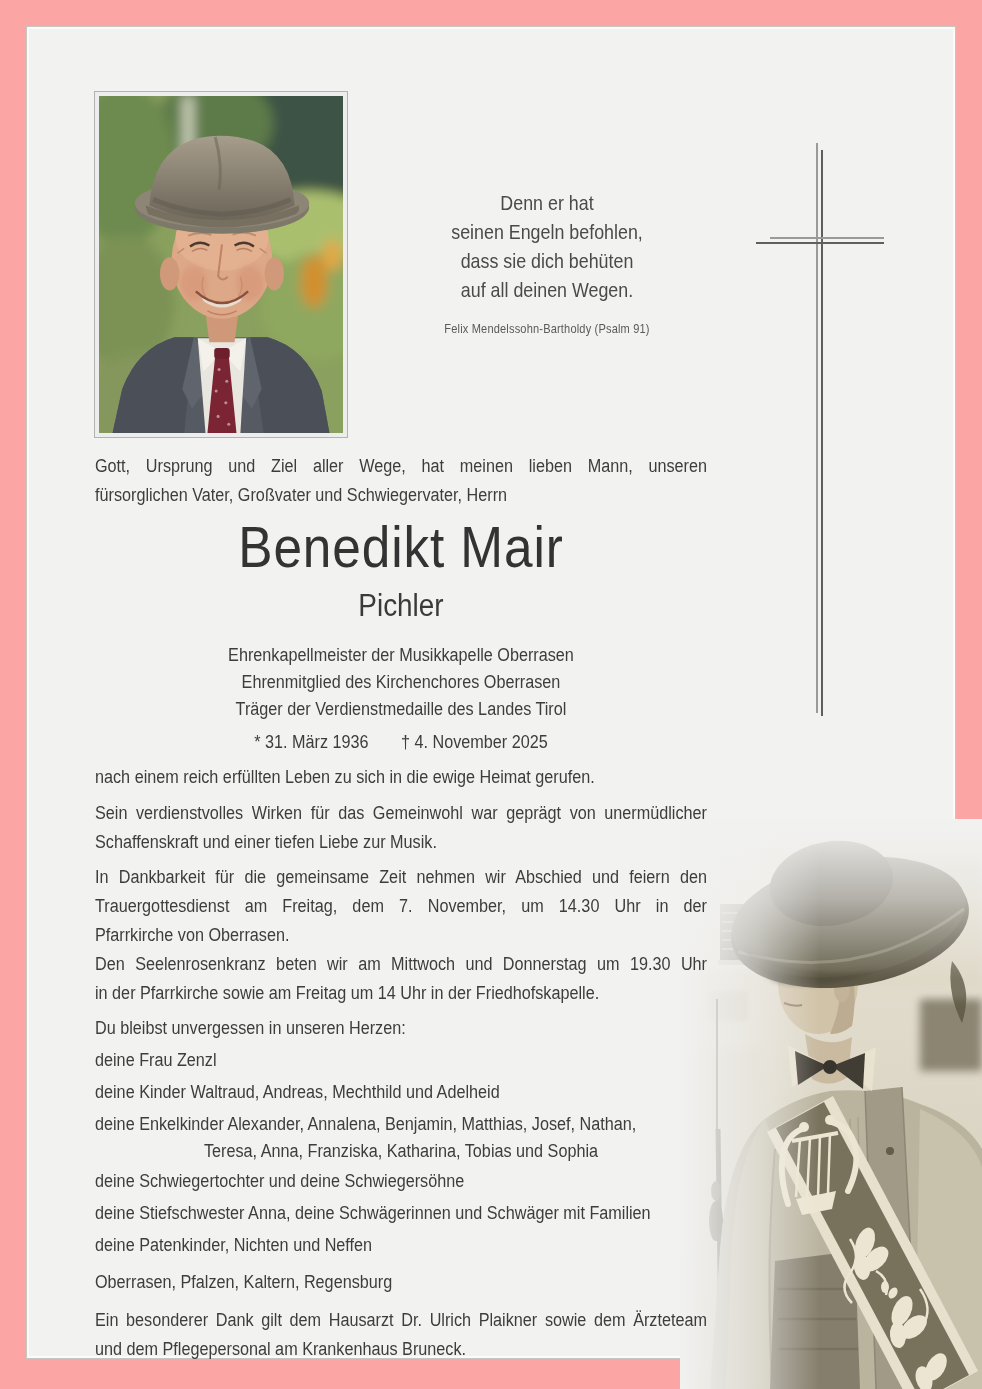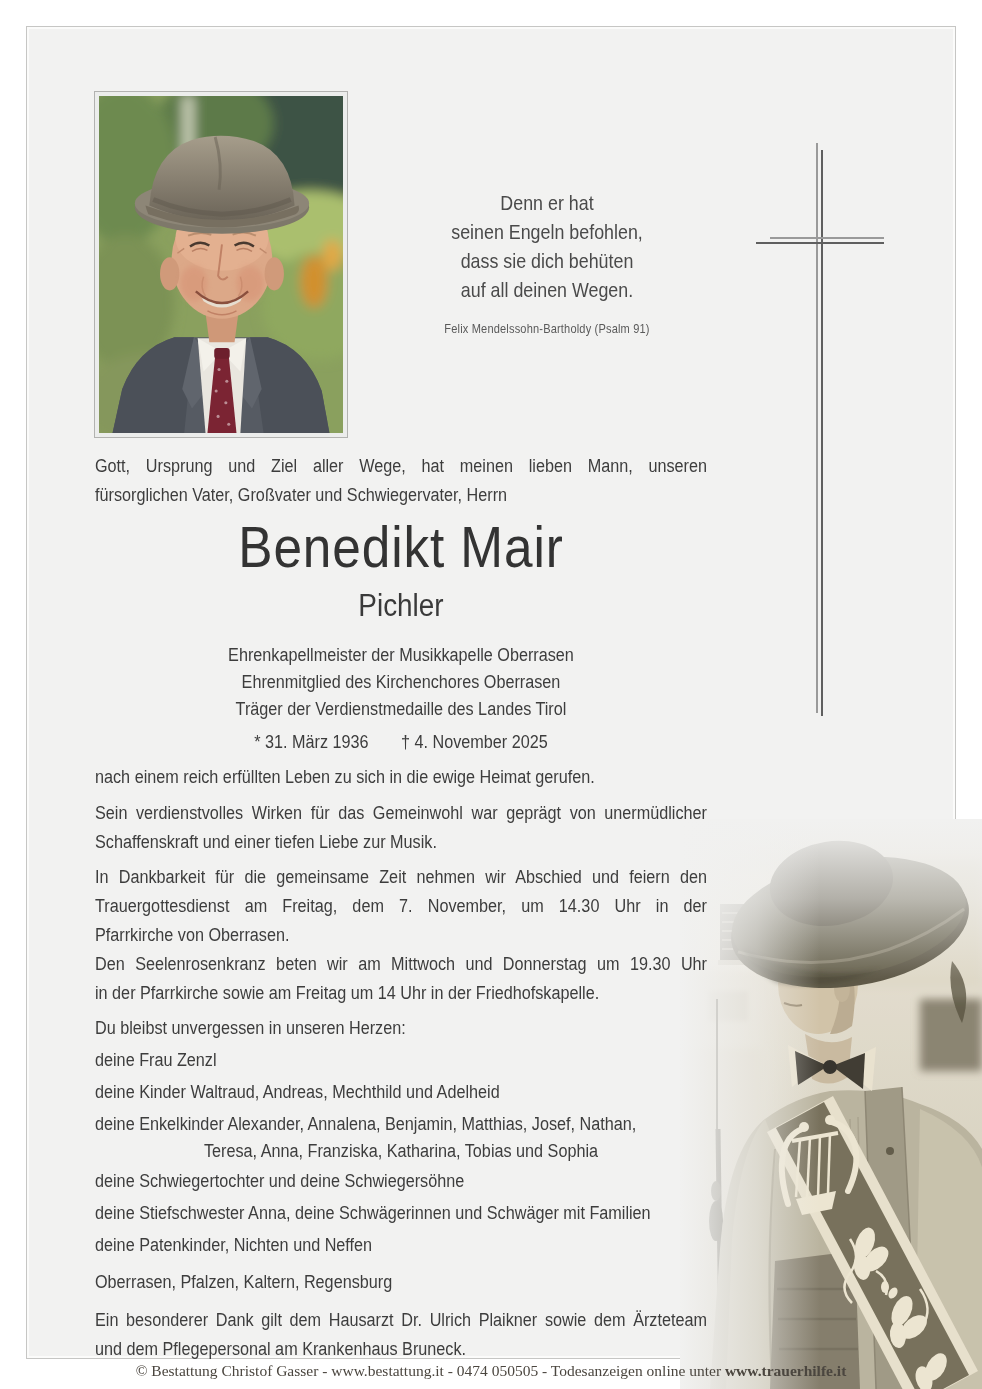--- a/index.html
+++ b/index.html
@@ -1,16 +1,16 @@
 <!DOCTYPE html>
 <html><head>
 <meta charset="utf-8">
 <style>
   html,body{margin:0;padding:0;background:#dcdcda;}
-  .page{position:relative;width:982px;height:1389px;background:#ffffff;overflow:hidden;
+  .page{position:relative;width:982px;height:1389px;background:#fca5a5;overflow:hidden;
         font-family:"Liberation Sans",sans-serif;color:#3e3e3e;}
   .frame{position:absolute;left:26px;top:26px;right:26px;bottom:30px;
          border:1px solid #c6c6c4;background:#f2f2f1;
          box-shadow:inset 0 0 0 2px #fbfbfa;z-index:1;}
   
   .portrait{position:absolute;left:99px;top:96px;width:244px;height:337px;z-index:3;
             box-shadow:0 0 0 4px #ecedec,0 0 0 5px #b2b2b0;}
   .portrait svg{display:block;width:100%;height:100%;}
   
   .cross span{position:absolute;display:block;z-index:2;}
@@ -317,17 +317,14 @@
         <path d="M170,420 q12,18 0,34 q-12,16 2,30"></path>
         <path d="M240,470 q14,20 2,38"></path>
         <path d="M196,452 q14,8 10,24"></path>
       </g>
       <rect width="302" height="570" fill="#efe9da" opacity=".08"></rect>
       <rect width="302" height="160" fill="url(#ft)"></rect>
       <rect width="140" height="570" fill="url(#fl)"></rect>
     </svg>
   </div>
 
-  <div class="footer">
-    <span>© Bestattung Christof Gasser - www.bestattung.it - 0474 050505 - Todesanzeigen online unter </span><b>www.trauerhilfe.it</b>
-  </div>
 
 </div>
 
 </body></html>

